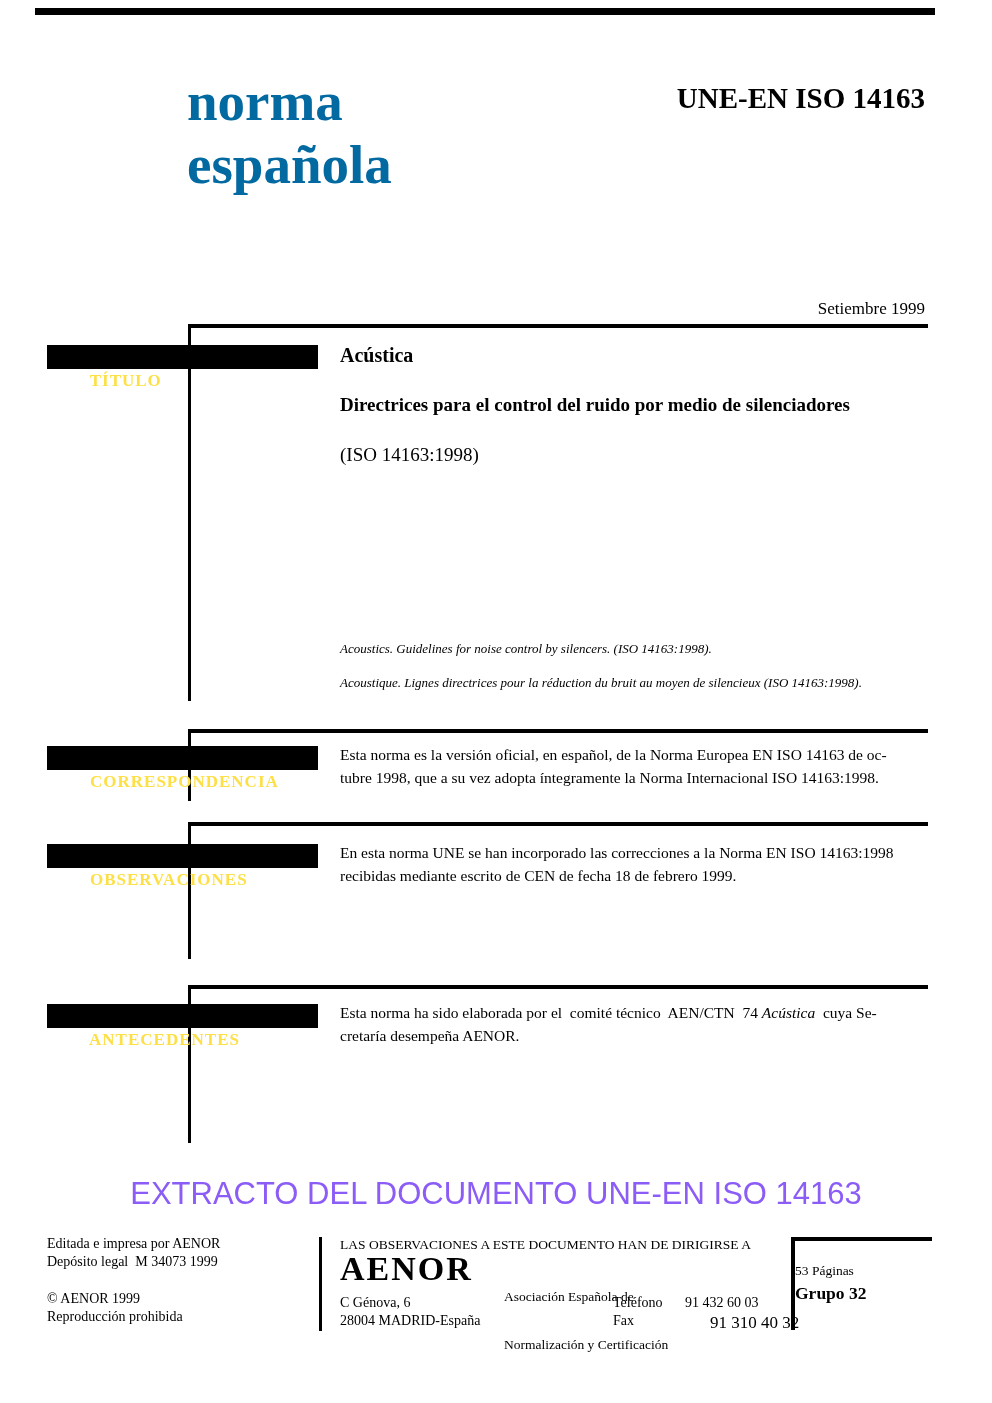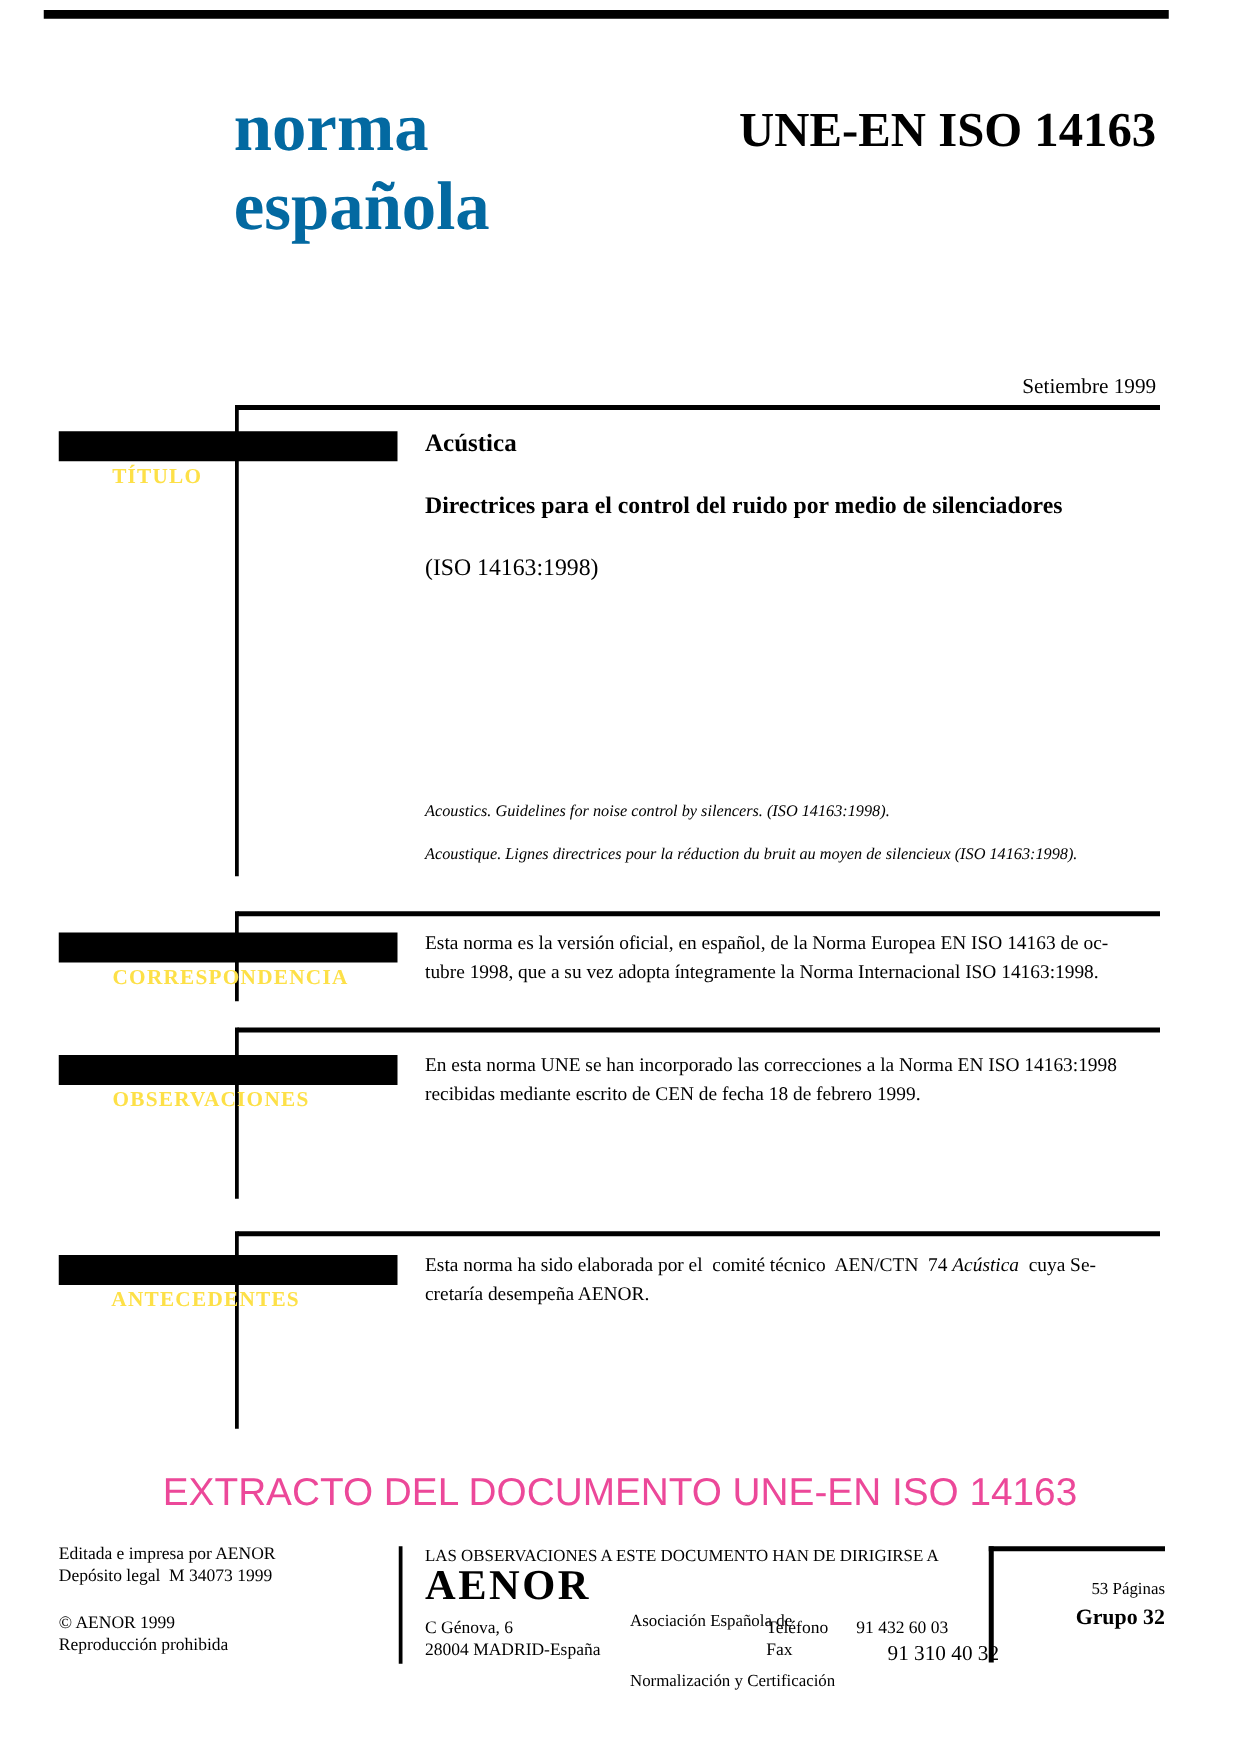--- a/index.html
+++ b/index.html
@@ -10,62 +10,62 @@
   .abs { position:absolute; }
   .rule-h { position:absolute; background:#000; height:4px; }
   .rule-v { position:absolute; background:#000; width:3px; }
 
   .top-rule { left:35px; top:8px; width:900px; height:7px; background:#000; }
 
   .brand-logo {
     left:187px; top:70px; font-size:55px; line-height:63px; font-weight:bold;
     color:#0369a1; letter-spacing:0px;
   }
-  .doc-code { right:67px; top:82px; font-size:39px; font-weight:bold; white-space:nowrap; }
+  .doc-code { right:67px; top:82px; font-size:29px; font-weight:bold; white-space:nowrap; }
   .issue-date { right:67px; top:299px; font-size:17px; font-weight:normal; white-space:nowrap; }
 
   .label-bar {
     position:absolute; left:47px; width:271px; height:24px; background:#000;
     color:#fde047; font-weight:bold; font-size:17px; line-height:24px;
     padding-left:22px; letter-spacing:1px; box-sizing:border-box; white-space:pre;
   }
 
   .subject-title { left:340px; top:344px; font-size:20px; font-weight:bold; white-space:pre; }
   .main-title    { left:340px; top:394px; font-size:19px; font-weight:bold; white-space:pre; }
   .iso-ref       { left:340px; top:444px; font-size:19px; white-space:pre; }
 
   .translation { position:absolute; left:340px; font-size:13px; font-style:italic; white-space:pre; }
 
   .body-text { position:absolute; left:340px; font-size:15.5px; line-height:23px; }
   .body-line { white-space:pre; }
 
   .extract-banner {
     left:0; top:1176px; width:992px; text-align:center;
-    font-family:"Liberation Sans", sans-serif; font-size:31px; color:#ec4899;
+    font-family:"Liberation Sans", sans-serif; font-size:31px; color:#8b5cf6;
     white-space:pre;
   }
 
   .footer-small { font-size:14px; line-height:18px; }
   .footer-left-top { left:47px; top:1235px; }
   .footer-left-bot { left:47px; top:1290px; }
   .footer-divider { left:319px; top:1237px; height:94px; }
   .notice { left:340px; top:1237px; font-size:13.5px; white-space:pre; }
   .aenor-logo { left:340px; top:1250px; font-size:34px; font-weight:bold; letter-spacing:2px; }
   .org-name { left:492px; top:1257px; font-size:13.5px; line-height:16px; white-space:pre;margin-left:12px; }
   .addr1 { left:340px; top:1295px; font-size:14px; white-space:pre; }
   .addr2 { left:340px; top:1313px; font-size:14px; white-space:pre; }
   .tel-label { left:613px; top:1295px; font-size:14px; }
   .tel-value { left:685px; top:1295px; font-size:14px; white-space:pre; }
   .fax-label { left:613px; top:1313px; font-size:14px; }
   .fax-value { left:685px; top:1313px; font-size:17px; white-space:pre;margin-left:25px; }
 
   .grupo-box {
     left:791px; top:1237px; width:141px; height:93px;
     border-left:4px solid #000; border-top:4px solid #000;
-    box-sizing:border-box; text-align:right;padding-left:48px;
+    box-sizing:border-box; text-align:left;
   }
   .pages-count { margin-top:22px; font-size:13.5px; }
   .group-label { margin-top:4px; font-size:17.5px; font-weight:bold; }
 </style>
 </head>
 <body>
 
 <div class="page">
 
   <div class="abs top-rule"></div>

